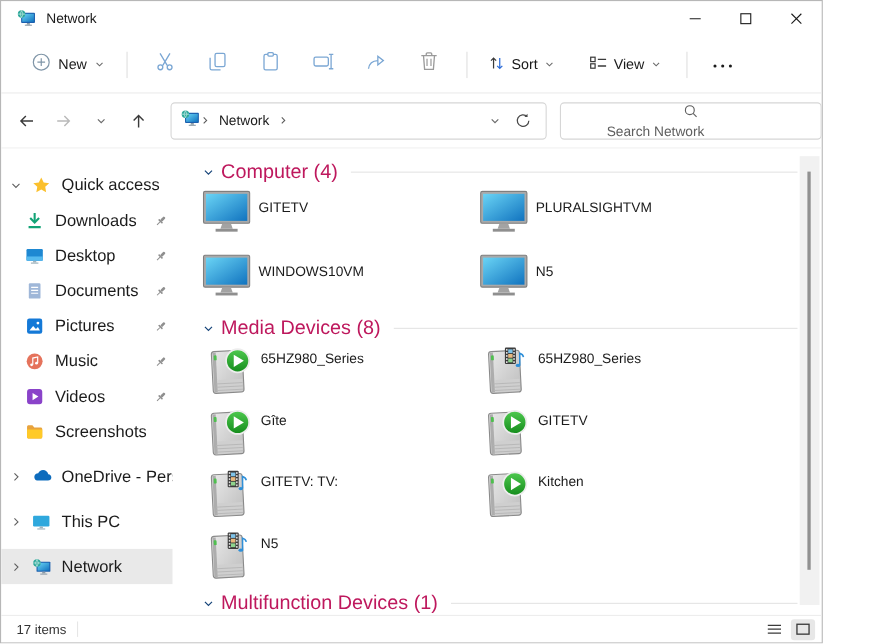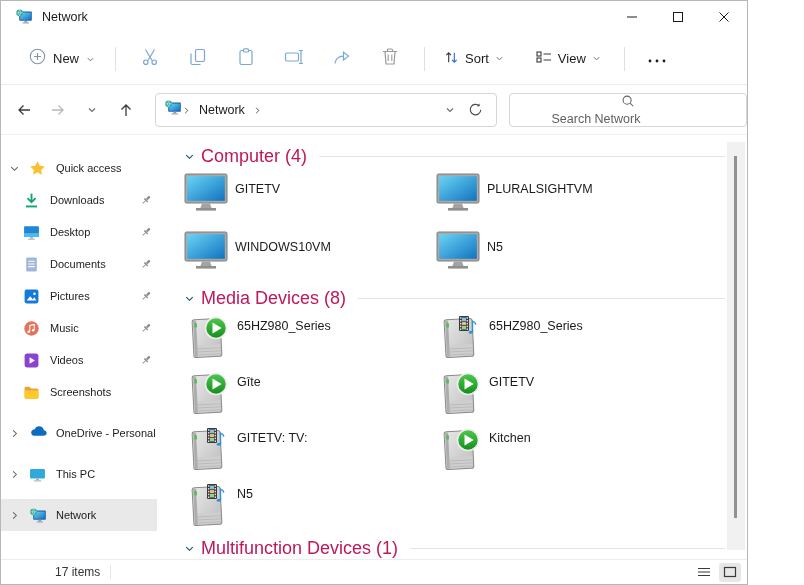--- a/index.html
+++ b/index.html
@@ -30,21 +30,21 @@
   .crumb-box { margin-left:14px; width:378px; height:34px; border:1px solid #d6d6d6; border-radius:4px; display:flex; align-items:center; padding:0 8px; }
   .crumb-box .crumb-label { font-size:12.5px; margin:0 4px; padding:2px 4px; }
   .crumb-spacer { flex:1; }
   .search-box { margin-left:12px; width:262px; height:34px; border:1px solid #d6d6d6; border-radius:4px; display:flex; align-items:center; padding:0 10px;flex-direction:column; }
   .search-box input { border:none; outline:none; flex:1; font-size:12.5px; margin-left:8px; color:#5f5f5f; font-family:"Liberation Sans",sans-serif; background:transparent; }
   .search-box input::placeholder { color:#5f5f5f; opacity:1; }
 
   
   .bodyrow { position:absolute; top:135px; left:0; right:0; bottom:25px; display:flex; }
   .sidebar { width:156px; flex:none; padding-top:16px; overflow:hidden; }
-  .side-row { position:relative; height:32px; display:flex; align-items:center; font-size:11px;text-align:right; }
+  .side-row { position:relative; height:32px; display:flex; align-items:center; font-size:15px;text-align:right; }
   .side-row .chev { width:12px; height:12px; margin-left:8px; flex:none; display:flex; align-items:center; }
   .side-row .sicon { width:17px; height:17px; margin-left:8px; flex:none; }
   .side-row.lvl1 .sicon { margin-left:22px; }
   .side-row .slabel { margin-left:10px; white-space:nowrap; overflow:hidden; }
   .side-row .pin { position:absolute; right:5px; width:12px; height:12px; }
   .side-row.selected { background:#e9e9e9; }
   .side-gap { height:9px; }
 
   .content { flex:1; position:relative; padding:8px 0 0 27px; overflow:hidden; }
   .group-hdr { display:flex; align-items:center; height:24px; margin-bottom:2px; }
@@ -57,21 +57,21 @@
   .tile { display:flex; align-items:flex-start; }
   .tile .tile-icon { flex:none; margin-top:3px; }
   .g-computer .tile .tile-label { padding-top:12px; }
   .g-media .tile .tile-label { padding-top:7px; }
   .tile .tile-label { margin-left:7px; font-size:12.5px; white-space:nowrap; }
 
   .vscroll { position:absolute; right:2px; top:6px; width:18px; height:408px; background:#f1f1f1; }
   .vscroll .thumb { position:absolute; left:7px; top:14px; width:3px; height:362px; background:#919191; }
 
   
-  .statusbar { position:absolute; left:0; right:0; bottom:0; height:25px; border-top:1px solid #ededed; display:flex; align-items:center; font-size:12px;padding-left:40px; }
+  .statusbar { position:absolute; left:0; right:0; bottom:0; height:25px; border-top:1px solid #ededed; display:flex; align-items:center; font-size:12px; }
   .statusbar .count { margin-left:14px; color:#333; padding-right:10px; border-right:1px solid #e6e6e6; }
   .status-views { position:absolute; right:6px; display:flex; gap:4px; align-items:center; }
   .sv-btn { width:22px; height:19px; display:flex; align-items:center; justify-content:center; border-radius:3px; }
   .sv-btn.active { background:#e7e7e7; }
 </style>
 </head>
 <body>
 
 <svg width="0" height="0" style="position:absolute">
   <defs>

